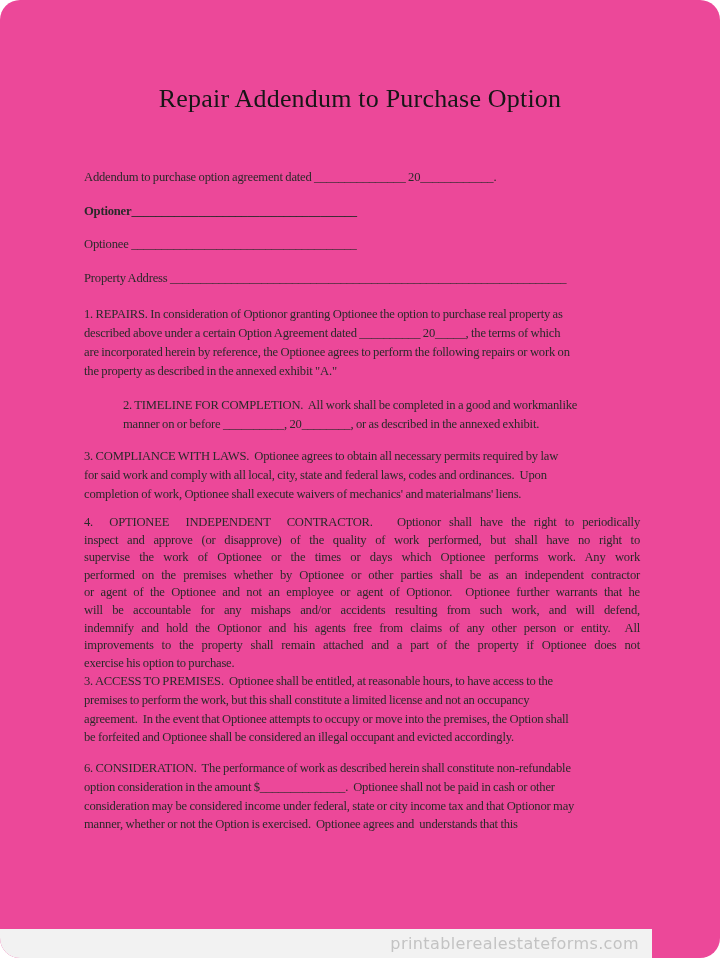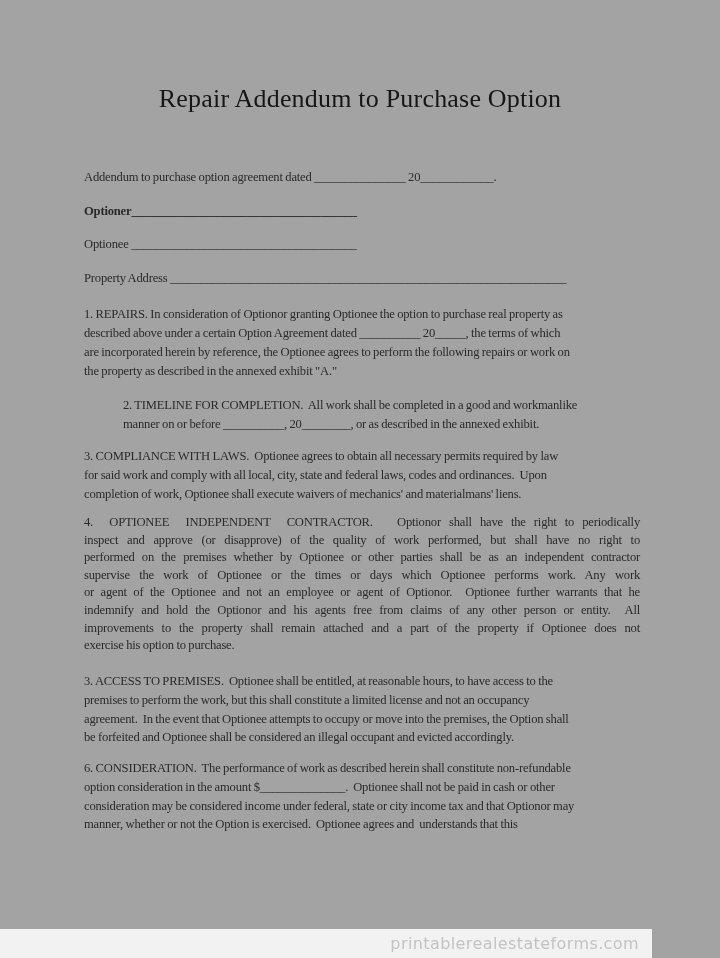--- a/index.html
+++ b/index.html
@@ -1,22 +1,23 @@
 <!DOCTYPE html>
 <html><head>
 <meta charset="utf-8">
 <style>
   html,body{margin:0;padding:0;background:#ffffff;}
   .page{
     position:relative;
     width:720px;height:958px;
-    background:#a3a3a3;
+    background:#ec4899;
     font-family:"Liberation Serif","DejaVu Serif",serif;
     color:#2a2a2a;
     overflow:hidden;
+    border-radius:20px;
   }
   .doc-title{
     position:absolute;top:84px;left:0;width:720px;
     margin:0;text-align:center;
     font-size:26px;font-weight:400;color:#161616;
     letter-spacing:0.2px;
   }
   .fline{
     position:absolute;left:84px;margin:0;
     font-size:12.6px;letter-spacing:-0.2px;word-spacing:-0.4px;
@@ -78,23 +79,24 @@
         <div class="ln">manner on or before __________, 20________, or as described in the annexed exhibit.</div>
       </div>
       <div class="section sec2">
         <div class="ln">3. COMPLIANCE WITH LAWS.  Optionee agrees to obtain all necessary permits required by law</div>
         <div class="ln">for said work and comply with all local, city, state and federal laws, codes and ordinances.  Upon</div>
         <div class="ln">completion of work, Optionee shall execute waivers of mechanics' and materialmans' liens.</div>
       </div>
       <div class="section sec3">
         <div class="ln jl">4.  OPTIONEE  INDEPENDENT  CONTRACTOR.   Optionor shall have the right to periodically</div>
         <div class="ln jl">inspect and approve (or disapprove) of the quality of work performed, but shall have no right to</div>
+        <div class="ln jl">supervise the work of Optionee or the times or days which Optionee performs work. Any work</div>
         <div class="ln jl">performed on the premises whether by Optionee or other parties shall be as an independent contractor</div>
-        <div class="ln jl">supervise the work of Optionee or the times or days which Optionee performs work. Any work</div>
         <div class="ln jl">or agent of the Optionee and not an employee or agent of Optionor.  Optionee further warrants that he</div>
+        <div class="ln jl">will be accountable for any mishaps and/or accidents resulting from such work, and will defend,</div>
         <div class="ln jl">indemnify and hold the Optionor and his agents free from claims of any other person or entity.  All</div>
         <div class="ln jl">improvements to the property shall remain attached and a part of the property if Optionee does not</div>
         <div class="ln">exercise his option to purchase.</div>
       </div>
       <div class="section sec4">
         <div class="ln">3. ACCESS TO PREMISES.  Optionee shall be entitled, at reasonable hours, to have access to the</div>
         <div class="ln">premises to perform the work, but this shall constitute a limited license and not an occupancy</div>
         <div class="ln">agreement.  In the event that Optionee attempts to occupy or move into the premises, the Option shall</div>
         <div class="ln">be forfeited and Optionee shall be considered an illegal occupant and evicted accordingly.</div>
       </div>

